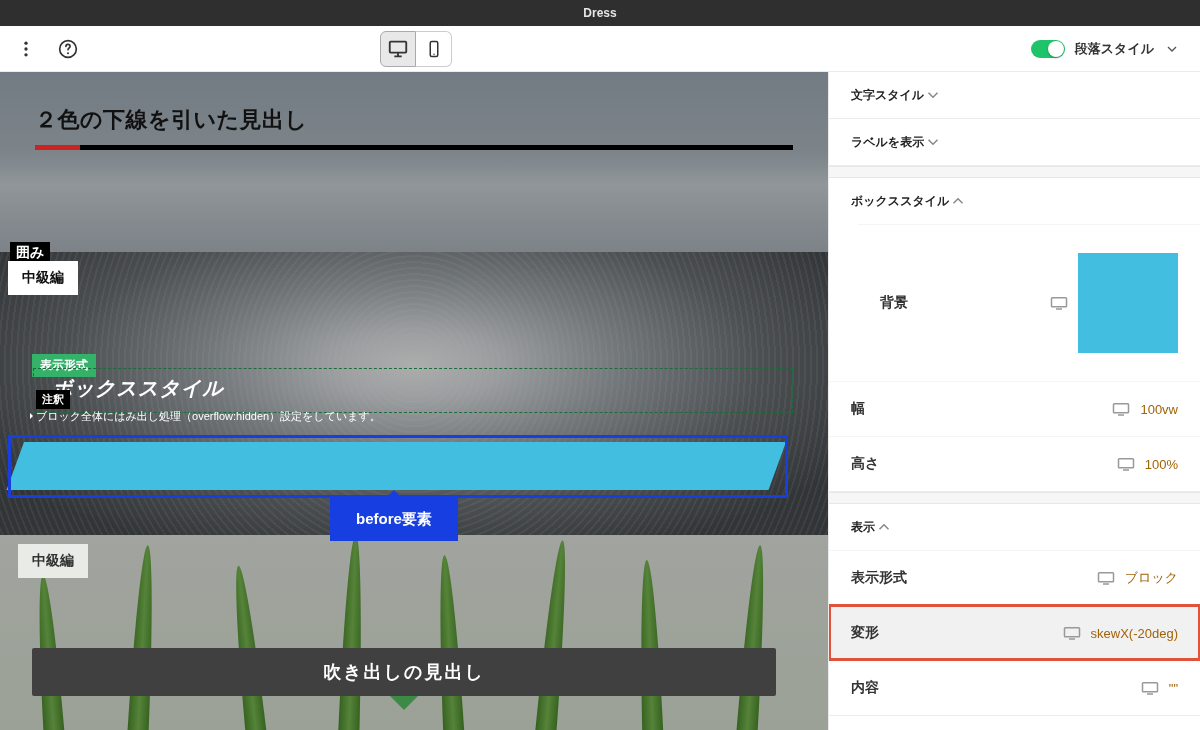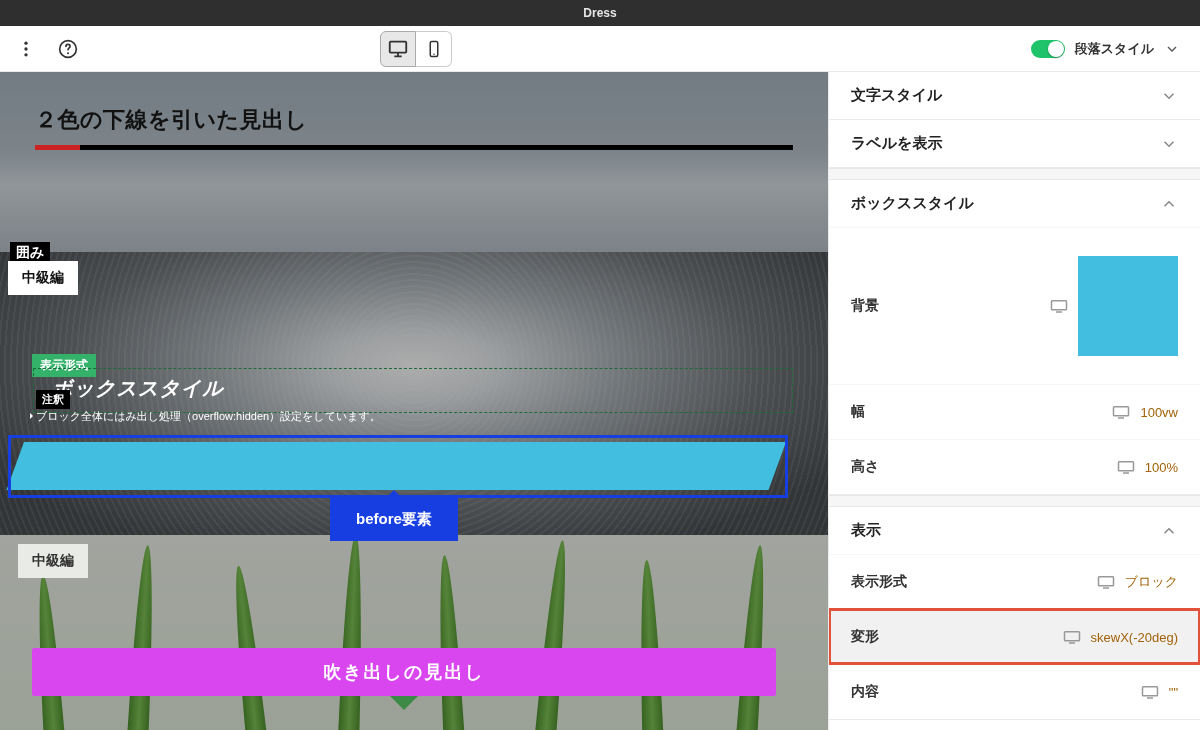--- a/index.html
+++ b/index.html
@@ -53,32 +53,32 @@
 .tag-注釈 { position: absolute; top: 318px; left: 36px; z-index: 8; font-size: 11px; color:#fff; background:#000; padding: 2px 6px; font-weight:600;}
 .note { position: absolute; top: 337px; left: 36px; z-index: 7; font-size: 11px; color:#fff; }
 .note::before{content:'';position:absolute;left:-6px;top:4px;border:3px solid transparent;border-left-color:#fff;}
 
 .selection { position: absolute; top: 363px; left: 8px; width: 780px; height: 63px; z-index: 8; border: 3px solid #173ee0; }
 .skew-shape { position: absolute; top: 370px; left: 24px; width: 762px; height: 48px; background: #42bfe0; transform: skewX(-20deg); transform-origin:left top; z-index: 7; }
 .selection-label { position: absolute; top: 426px; left: 330px; z-index: 9; background:#173ee0; color:#fff; font-size:15px; font-weight:700; padding: 12px 26px; }
 .selection-label::before { content:''; position:absolute; top:-8px; left:50%; margin-left:-8px; border:8px solid transparent; border-bottom-color:#173ee0; border-top:none;}
 
 .level-badge2 { position: absolute; top: 472px; left: 18px; z-index: 7; background:#e8ebe6; color:#333; font-size:14px; font-weight:700; padding:8px 14px;}
-.speech { position: absolute; top: 576px; left: 32px; right: 52px; z-index: 7; background:#d946ef; color:#fff; text-align:center; padding: 12px 0; font-size:18px; font-weight:800; letter-spacing:2px; border-radius:2px;}
+.speech { position: absolute; top: 576px; left: 32px; right: 52px; z-index: 7; background:#404040; color:#fff; text-align:center; padding: 12px 0; font-size:18px; font-weight:800; letter-spacing:2px; border-radius:2px;}
 .speech::after{content:'';position:absolute;left:50%;bottom:-14px;margin-left:-14px;border:14px solid transparent;border-top-color:#3c8a46;border-bottom:none;}
 
 
 .insp-section { border-bottom: 1px solid rgba(0,0,0,.08); }
-.insp-header { display: flex; align-items: center; justify-content: space-between; padding: 14px 22px; font-size: 15px; font-weight: 700; color: #222; cursor: pointer; }
+.insp-header { display: flex; align-items: center; padding: 14px 22px; font-size: 12px; font-weight: 700; color: #222; cursor: pointer; }
 .chev-icon { width: 18px; height: 18px; color: #888; }
 .insp-row { display: flex; align-items: center; justify-content: space-between; padding: 18px 22px; font-size: 14px; color: #333; font-weight:600; border-top: 1px solid rgba(0,0,0,.04);}
 .insp-row .val { display: flex; align-items: center; gap: 10px; color: #a16207; font-weight:500; font-size:13px;}
 .dev-icon { width: 18px; height: 14px; }
 .swatch { width: 100px; height: 100px; background: #42bfe0; }
-.insp-row.bg { align-items: center; padding-top: 28px; padding-bottom: 28px; }
+.insp-row.bg { align-items: center; padding-top: 28px; padding-bottom: 28px; margin-left: 29px; }
 .highlight { outline: 3px solid #e0533a; outline-offset: -2px; background: #f1f1f1; }
 .group-spacer{height:12px;background:#f6f6f6;border-top:1px solid rgba(0,0,0,.06);border-bottom:1px solid rgba(0,0,0,.06);}
 </style>
 </head>
 <body>
 
 <div class="titlebar">
   <span>Dress</span>
 </div>
 

